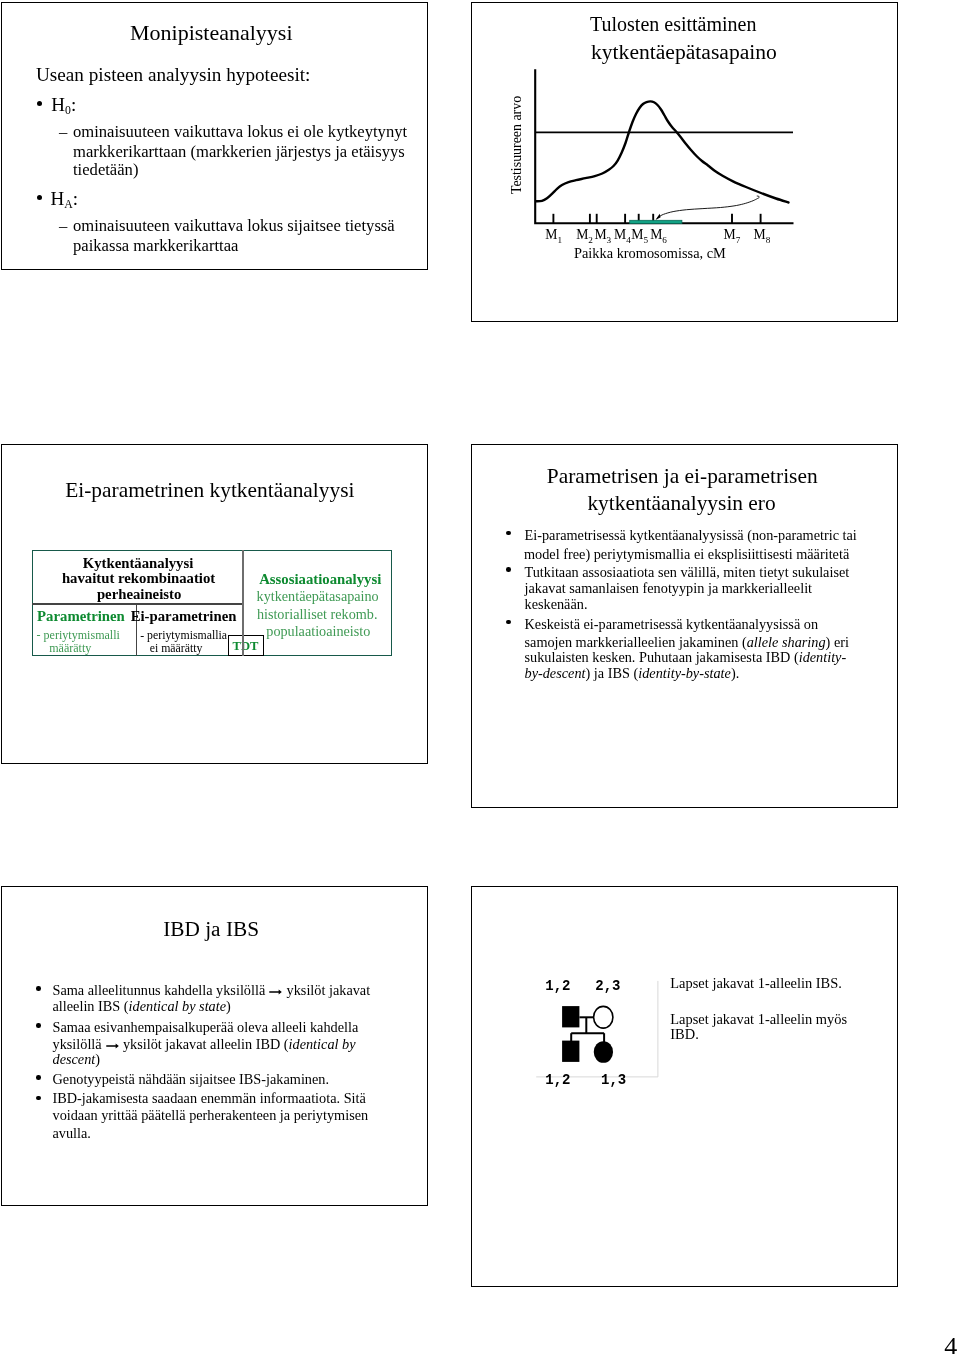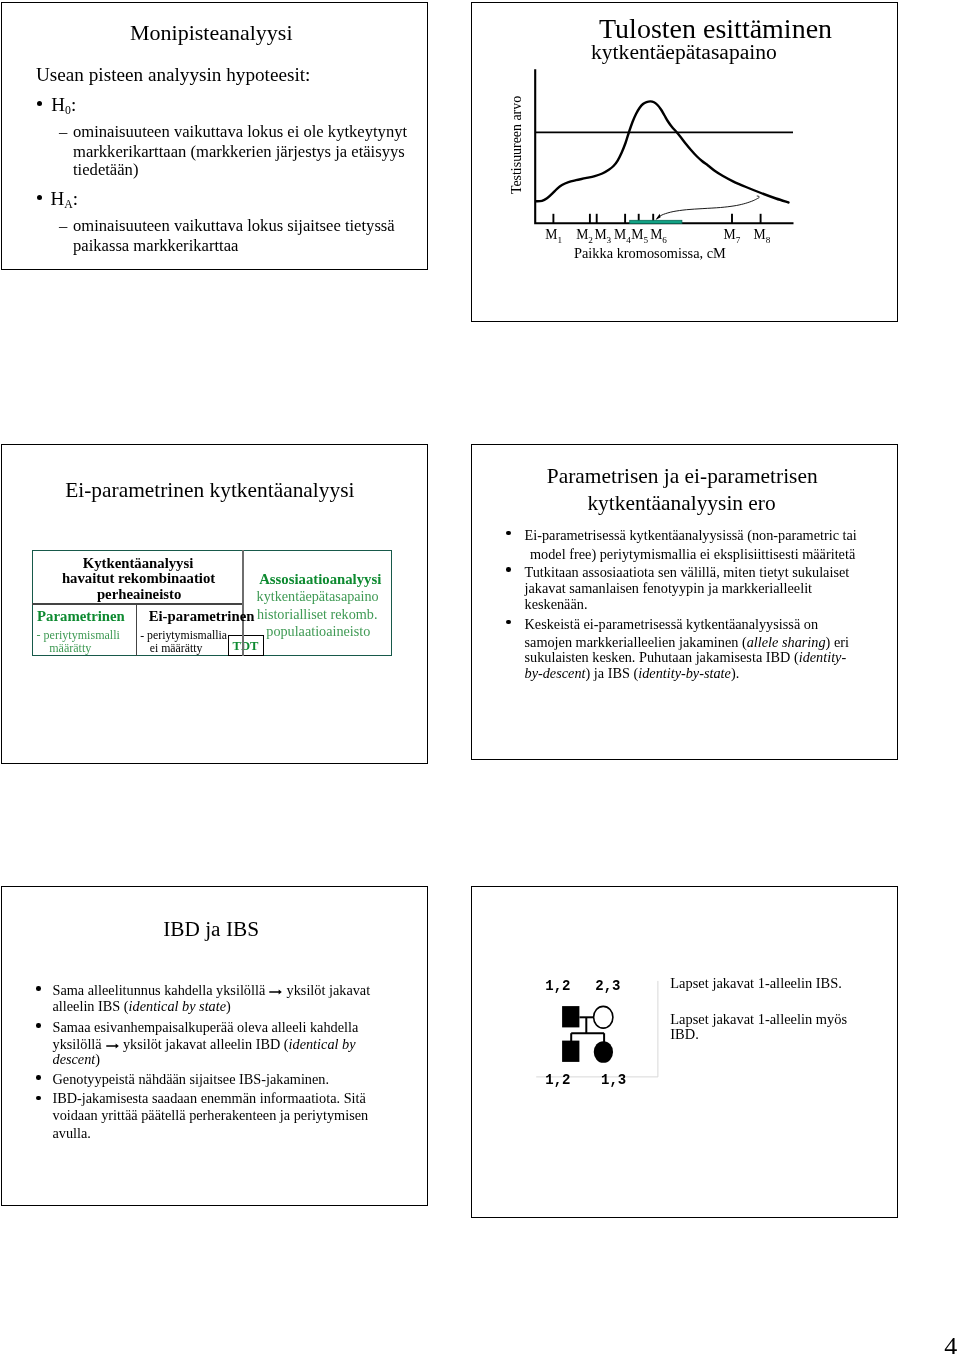--- a/index.html
+++ b/index.html
@@ -4,23 +4,23 @@
 <title>slides</title>
 <style>
   html,body{margin:0;padding:0;background:#fff;}
 
   body{width:960px;height:1354px;position:relative;font-family:"Liberation Serif",serif;color:#000;}
   .page{position:absolute;inset:0;}
   .slide{position:absolute;border:1.6px solid #000;background:#fff;box-sizing:border-box;overflow:hidden;}
   .s1{left:1px;top:2px;width:427px;height:268px;}
   .s2{left:471px;top:2px;width:427px;height:320px;}
   .s3{left:1px;top:444px;width:427px;height:320px;}
-  .s4{left:471px;top:444px;width:427px;height:316px;}
+  .s4{left:471px;top:444px;width:427px;height:364px;}
   .s5{left:1px;top:886px;width:427px;height:320px;}
-  .s6{left:471px;top:886px;width:427px;height:332px;}
+  .s6{left:471px;top:886px;width:427px;height:401px;}
   .pagenum{position:absolute;left:944.2px;top:1331.5px;font-size:26px;}
   .tx{position:absolute;white-space:nowrap;}
   .lead{font-size:19.2px;}
   .lvl1{font-size:19px;}
   .lvl2{font-size:16.6px;}
   sub{font-size:62%;vertical-align:-0.25em;}
 
   
   .tbl{position:absolute;left:29.7px;top:105.1px;width:360.2px;height:106.1px;}
   .tbl-border{position:absolute;left:0;top:0;right:0;bottom:0;border:1.7px solid #17594a;box-sizing:border-box;}
@@ -59,21 +59,21 @@
     <div class="tx lvl2" style="left:71px;top:138.8px;">markkerikarttaan (markkerien järjestys ja etäisyys</div>
     <div class="tx lvl2" style="left:71px;top:157.0px;">tiedetään)</div>
 
     <div class="dot5" style="left:34.5px;top:192.2px;"></div>
     <div class="tx lvl1" style="left:48.6px;top:185px;"><span>H</span><sub>A</sub><span>:</span></div>
     <div class="tx lvl2" style="left:57px;top:213px;">–</div>
     <div class="tx lvl2" style="left:71px;top:213px;">ominaisuuteen vaikuttava lokus sijaitsee tietyssä</div>
     <div class="tx lvl2" style="left:71px;top:232.8px;">paikassa markkerikarttaa</div>
   </div>
   <div class="slide s2">
-    <div class="tx" style="left:127px;top:10px;font-size:28px;">Tulosten esittäminen</div>
+    <div class="tx" style="left:118px;top:10px;font-size:20px;">Tulosten esittäminen</div>
     <div class="tx" style="left:119px;top:37px;font-size:21.6px;">kytkentäepätasapaino</div>
     <svg class="chart" width="427" height="320" viewBox="0 0 427 320" style="position:absolute;left:-1.6px;top:-1.6px;overflow:visible;">
       <g>
         <path d="M 534.2 68.2 L 534.2 222.2 L 792.5 222.2" fill="none" stroke="#000" stroke-width="2.1" transform="translate(-469,0)"></path>
         <path d="M 535 131.3 L 792 131.3" fill="none" stroke="#000" stroke-width="1.7" transform="translate(-469,0)"></path>
       </g>
       <g stroke="#000" stroke-width="1.9" transform="translate(-469,0)">
         <path d="M552.4 222.2 L552.4 212.8"></path>
         <path d="M588.9 222.2 L588.9 212.8"></path>
         <path d="M595.7 222.2 L595.7 212.8"></path>
@@ -114,37 +114,37 @@
       <div class="tbl-hline" style="left:0;top:53.1px;width:210.8px;"></div>
 
       <div class="tx th" style="left:51.0px;top:4.5px;">Kytkentäanalyysi</div>
       <div class="tx th" style="left:30.2px;top:20.2px;">havaitut rekombinaatiot</div>
       <div class="tx th" style="left:65.2px;top:35.9px;">perheaineisto</div>
 
       <div class="tx th g1" style="left:5.4px;top:58.3px;">Parametrinen</div>
       <div class="tx tb g2" style="left:4.9px;top:77.5px;">- periytymismalli</div>
       <div class="tx tb g2" style="left:17.5px;top:91.4px;">määrätty</div>
 
-      <div class="tx th" style="left:117px;top:58.3px;">Ei-parametrinen</div>
+      <div class="tx th" style="left:99px;top:58.3px;">Ei-parametrinen</div>
       <div class="tx tb3" style="left:108.5px;top:77.5px;">- periytymismallia</div>
       <div class="tx tb3" style="left:118px;top:91.4px;">ei määrätty</div>
 
       <div class="tx th g1" style="left:227.5px;top:21.2px;">Assosiaatioanalyysi</div>
       <div class="tx tb2 g2" style="left:224.9px;top:38.3px;">kytkentäepätasapaino</div>
       <div class="tx tb2 g2" style="left:225.2px;top:55.5px;">historialliset rekomb.</div>
       <div class="tx tb2 g2" style="left:234.6px;top:72.7px;">populaatioaineisto</div>
     </div>
   </div>
   <div class="slide s4">
     <div class="tx" style="left:74.8px;top:19.4px;font-size:21.4px;">Parametrisen ja ei-parametrisen</div>
     <div class="tx" style="left:115.4px;top:46.4px;font-size:21.4px;">kytkentäanalyysin ero</div>
 
     <div class="dot" style="left:34.3px;top:85.5px;"></div>
     <div class="tx s4t" style="left:52.5px;top:81.7px;"><span>Ei-parametrisessä kytkentäanalyysissä (non-parametric tai</span></div>
-    <div class="tx s4t" style="left:58px;top:100.6px;"><span>model free) periytymismallia ei eksplisiittisesti määritetä</span></div>
+    <div class="tx s4t" style="left:52px;top:100.6px;"><span>model free) periytymismallia ei eksplisiittisesti määritetä</span></div>
 
     <div class="dot" style="left:34.3px;top:122.2px;"></div>
     <div class="tx s4t" style="left:52.5px;top:118.6px;"><span>Tutkitaan assosiaatiota sen välillä, miten tietyt sukulaiset</span></div>
     <div class="tx s4t" style="left:52.5px;top:134.6px;"><span>jakavat samanlaisen fenotyypin ja markkerialleelit</span></div>
     <div class="tx s4t" style="left:52.5px;top:151.4px;"><span>keskenään.</span></div>
 
     <div class="dot" style="left:34.3px;top:174.7px;"></div>
     <div class="tx s4t" style="left:52.5px;top:171.1px;"><span>Keskeistä ei-parametrisessä kytkentäanalyysissä on</span></div>
     <div class="tx s4t" style="left:52.5px;top:188.6px;"><span>samojen markkerialleelien jakaminen (</span><span style="font-style: italic;">allele sharing</span><span>) eri</span></div>
     <div class="tx s4t" style="left:52.5px;top:204.3px;"><span>sukulaisten kesken. Puhutaan jakamisesta IBD (</span><span style="font-style: italic;">identity-</span></div>

